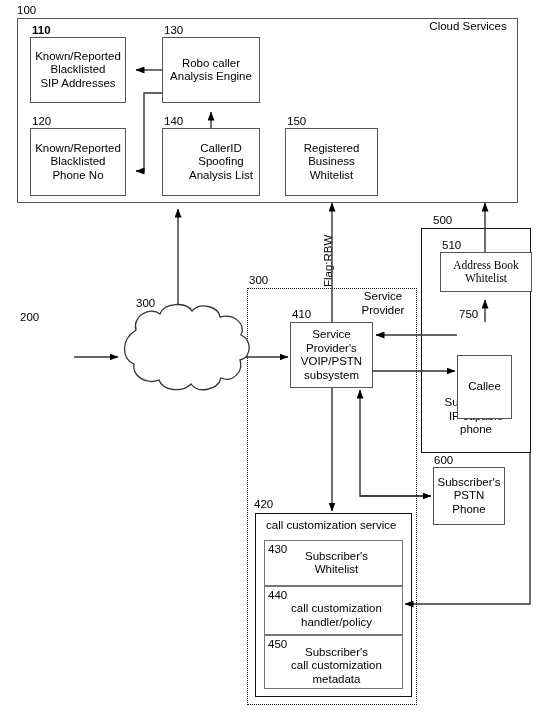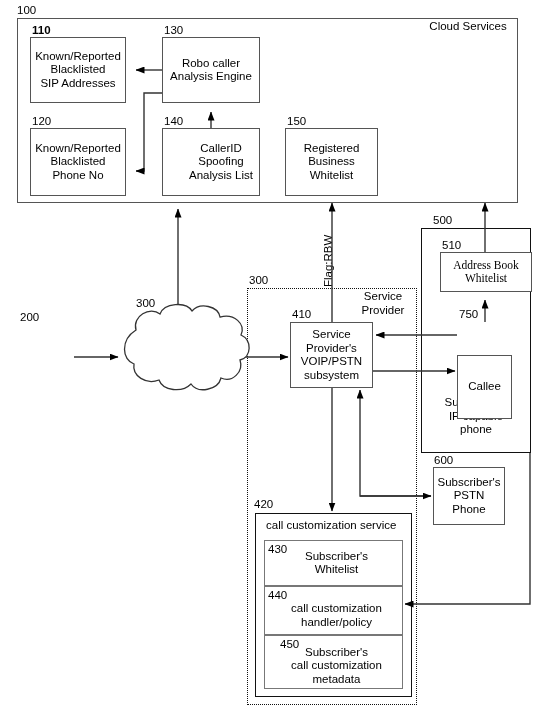--- a/index.html
+++ b/index.html
@@ -168,21 +168,21 @@
     <span class="txt" style="padding-top:10px;">call  customization
 handler/policy</span>
   </div>
   <div class="inner-lab" style="left:268px;top:589px;">440</div>
 
   <div class="sub" style="left:264px;top:635px;width:139px;height:54px;">
     <span class="txt" style="padding-top:8px;">Subscriber's
 call  customization
 metadata</span>
   </div>
-  <div class="inner-lab" style="left:268px;top:638px;margin-left:12px;">450</div>
+  <div class="inner-lab" style="left:268px;top:638px;">450</div>
 
   <div class="ref" style="left:433px;top:214px;">500</div>
   <div class="box thick" style="left:421px;top:228px;width:110px;height:225px;display:block;"></div>
   <div class="freetext" style="left:421px;top:396px;width:110px;">Subscriber's
 IP capable
 phone</div>
 
   <div class="ref" style="left:442px;top:239px;">510</div>
   <div class="box" style="left:440px;top:252px;width:92px;height:40px;">
     <span style="white-space:pre-line;font-family:Liberation Serif, serif;">Address Book

